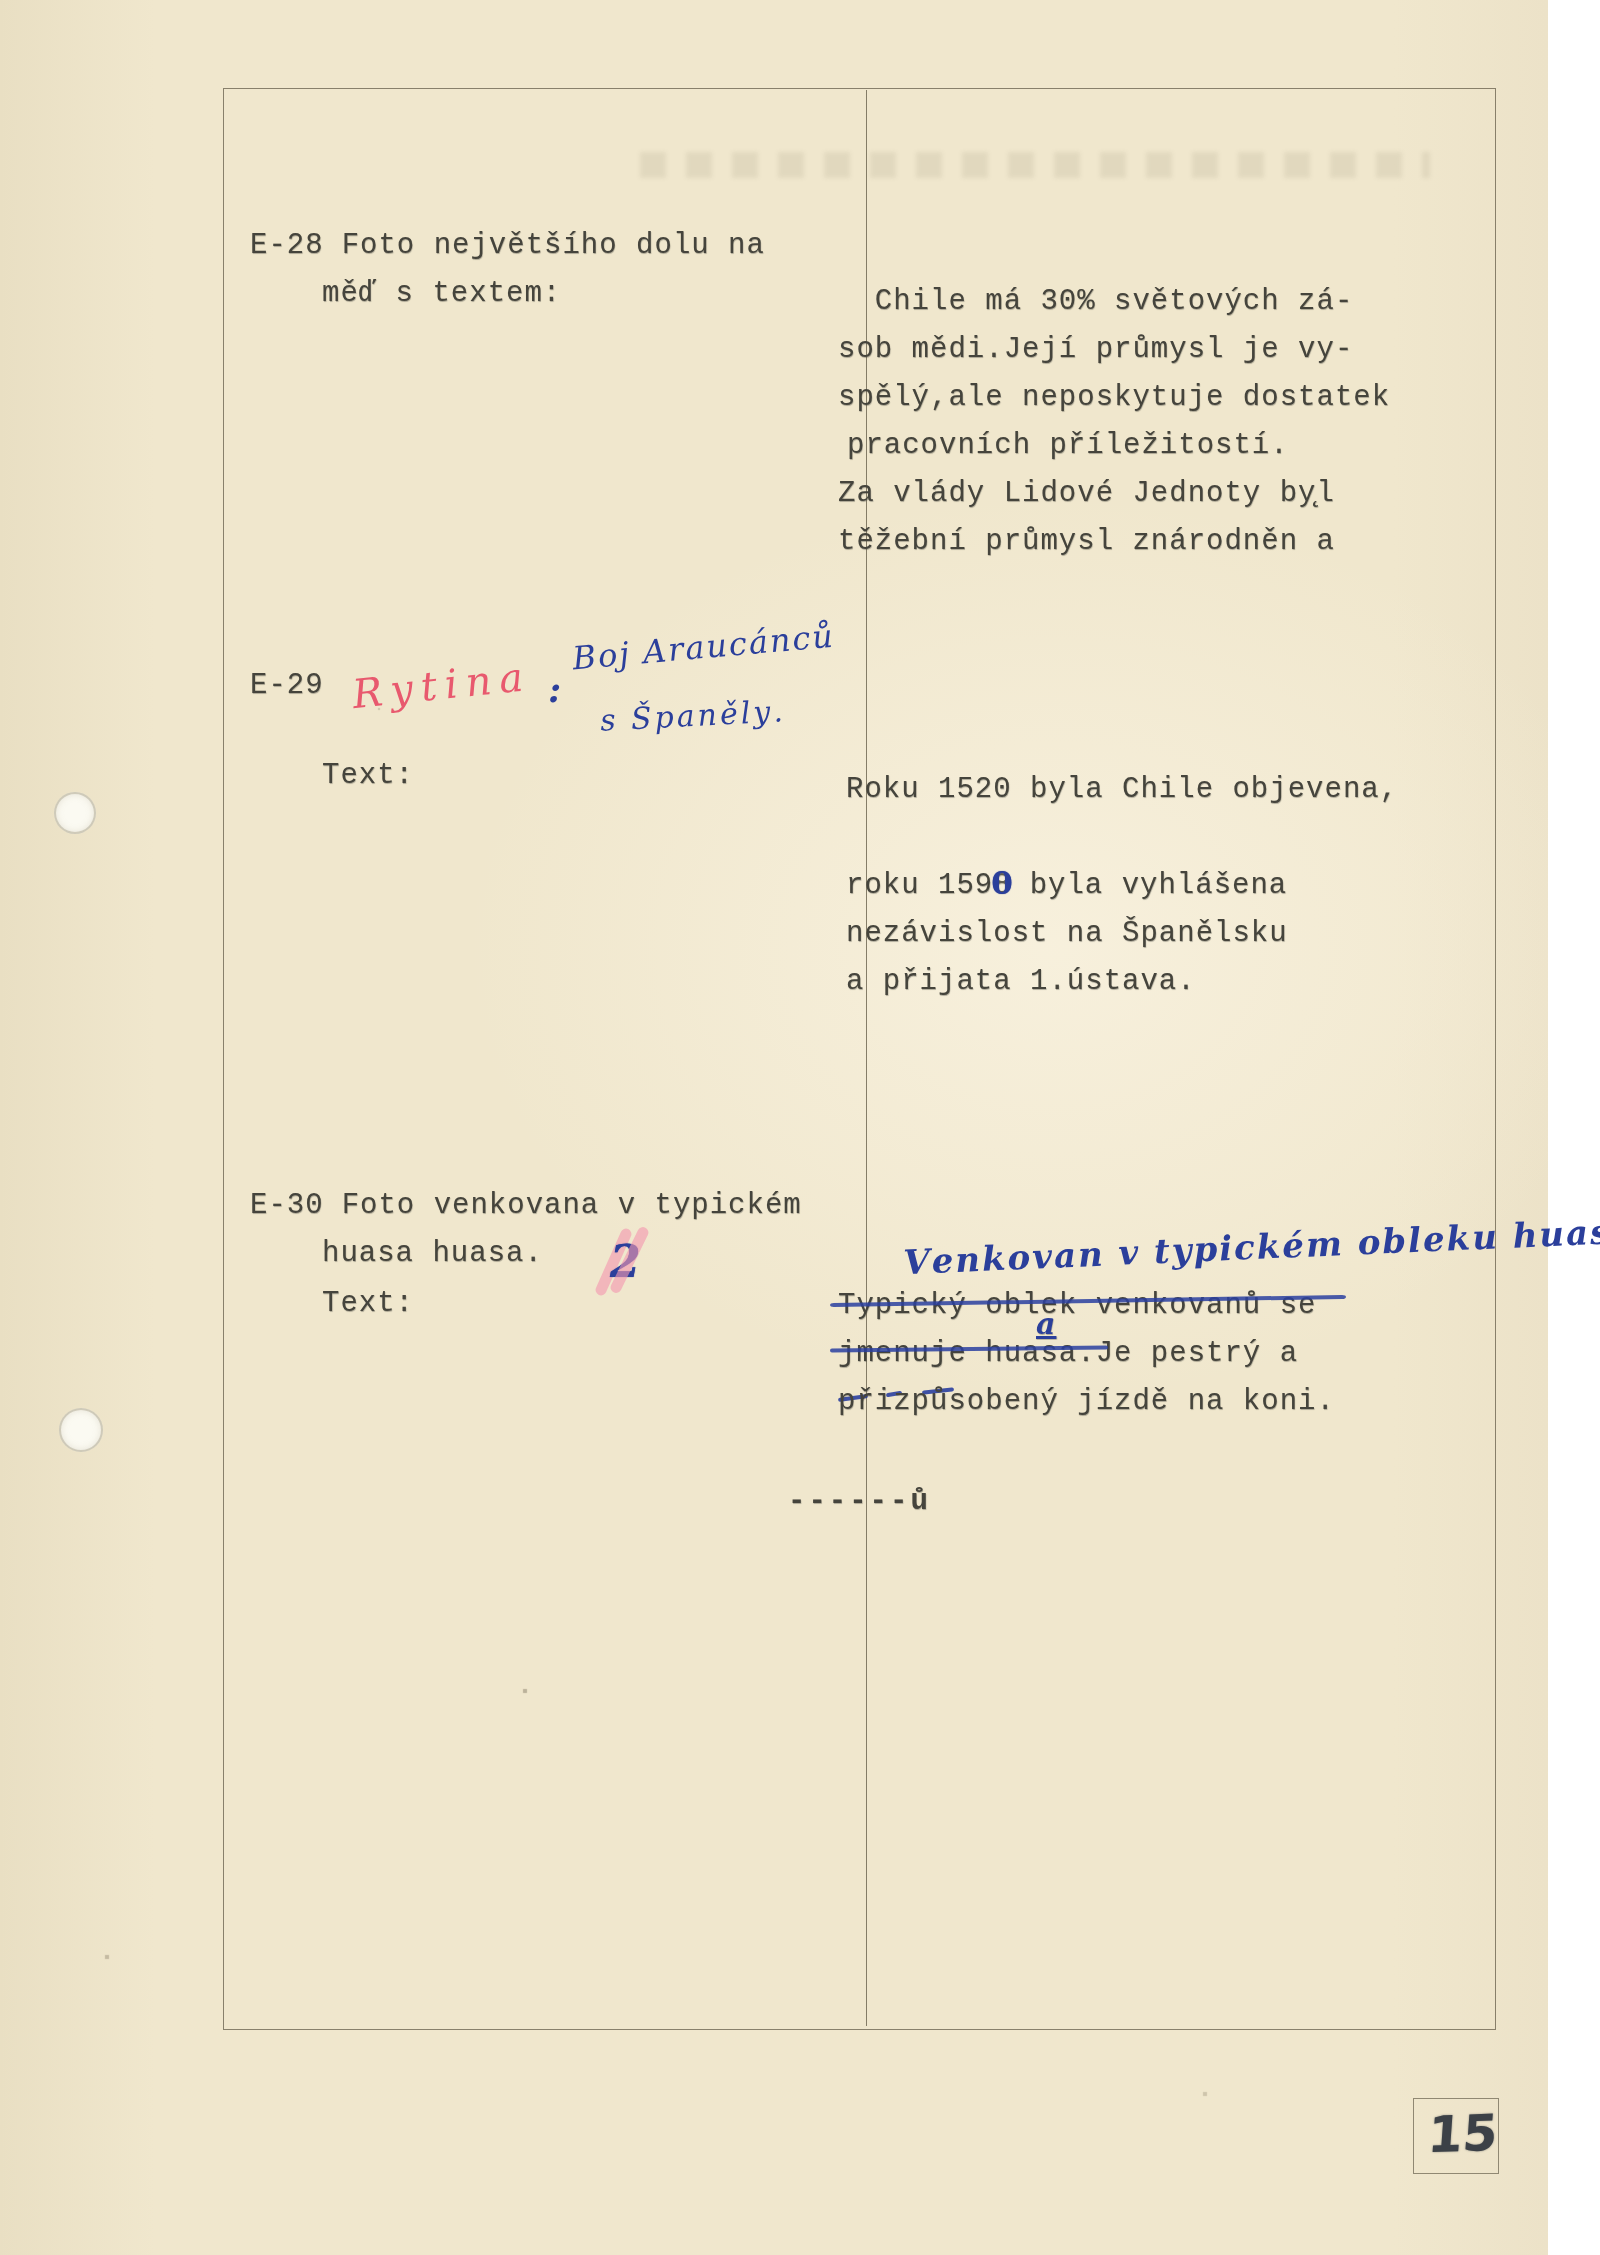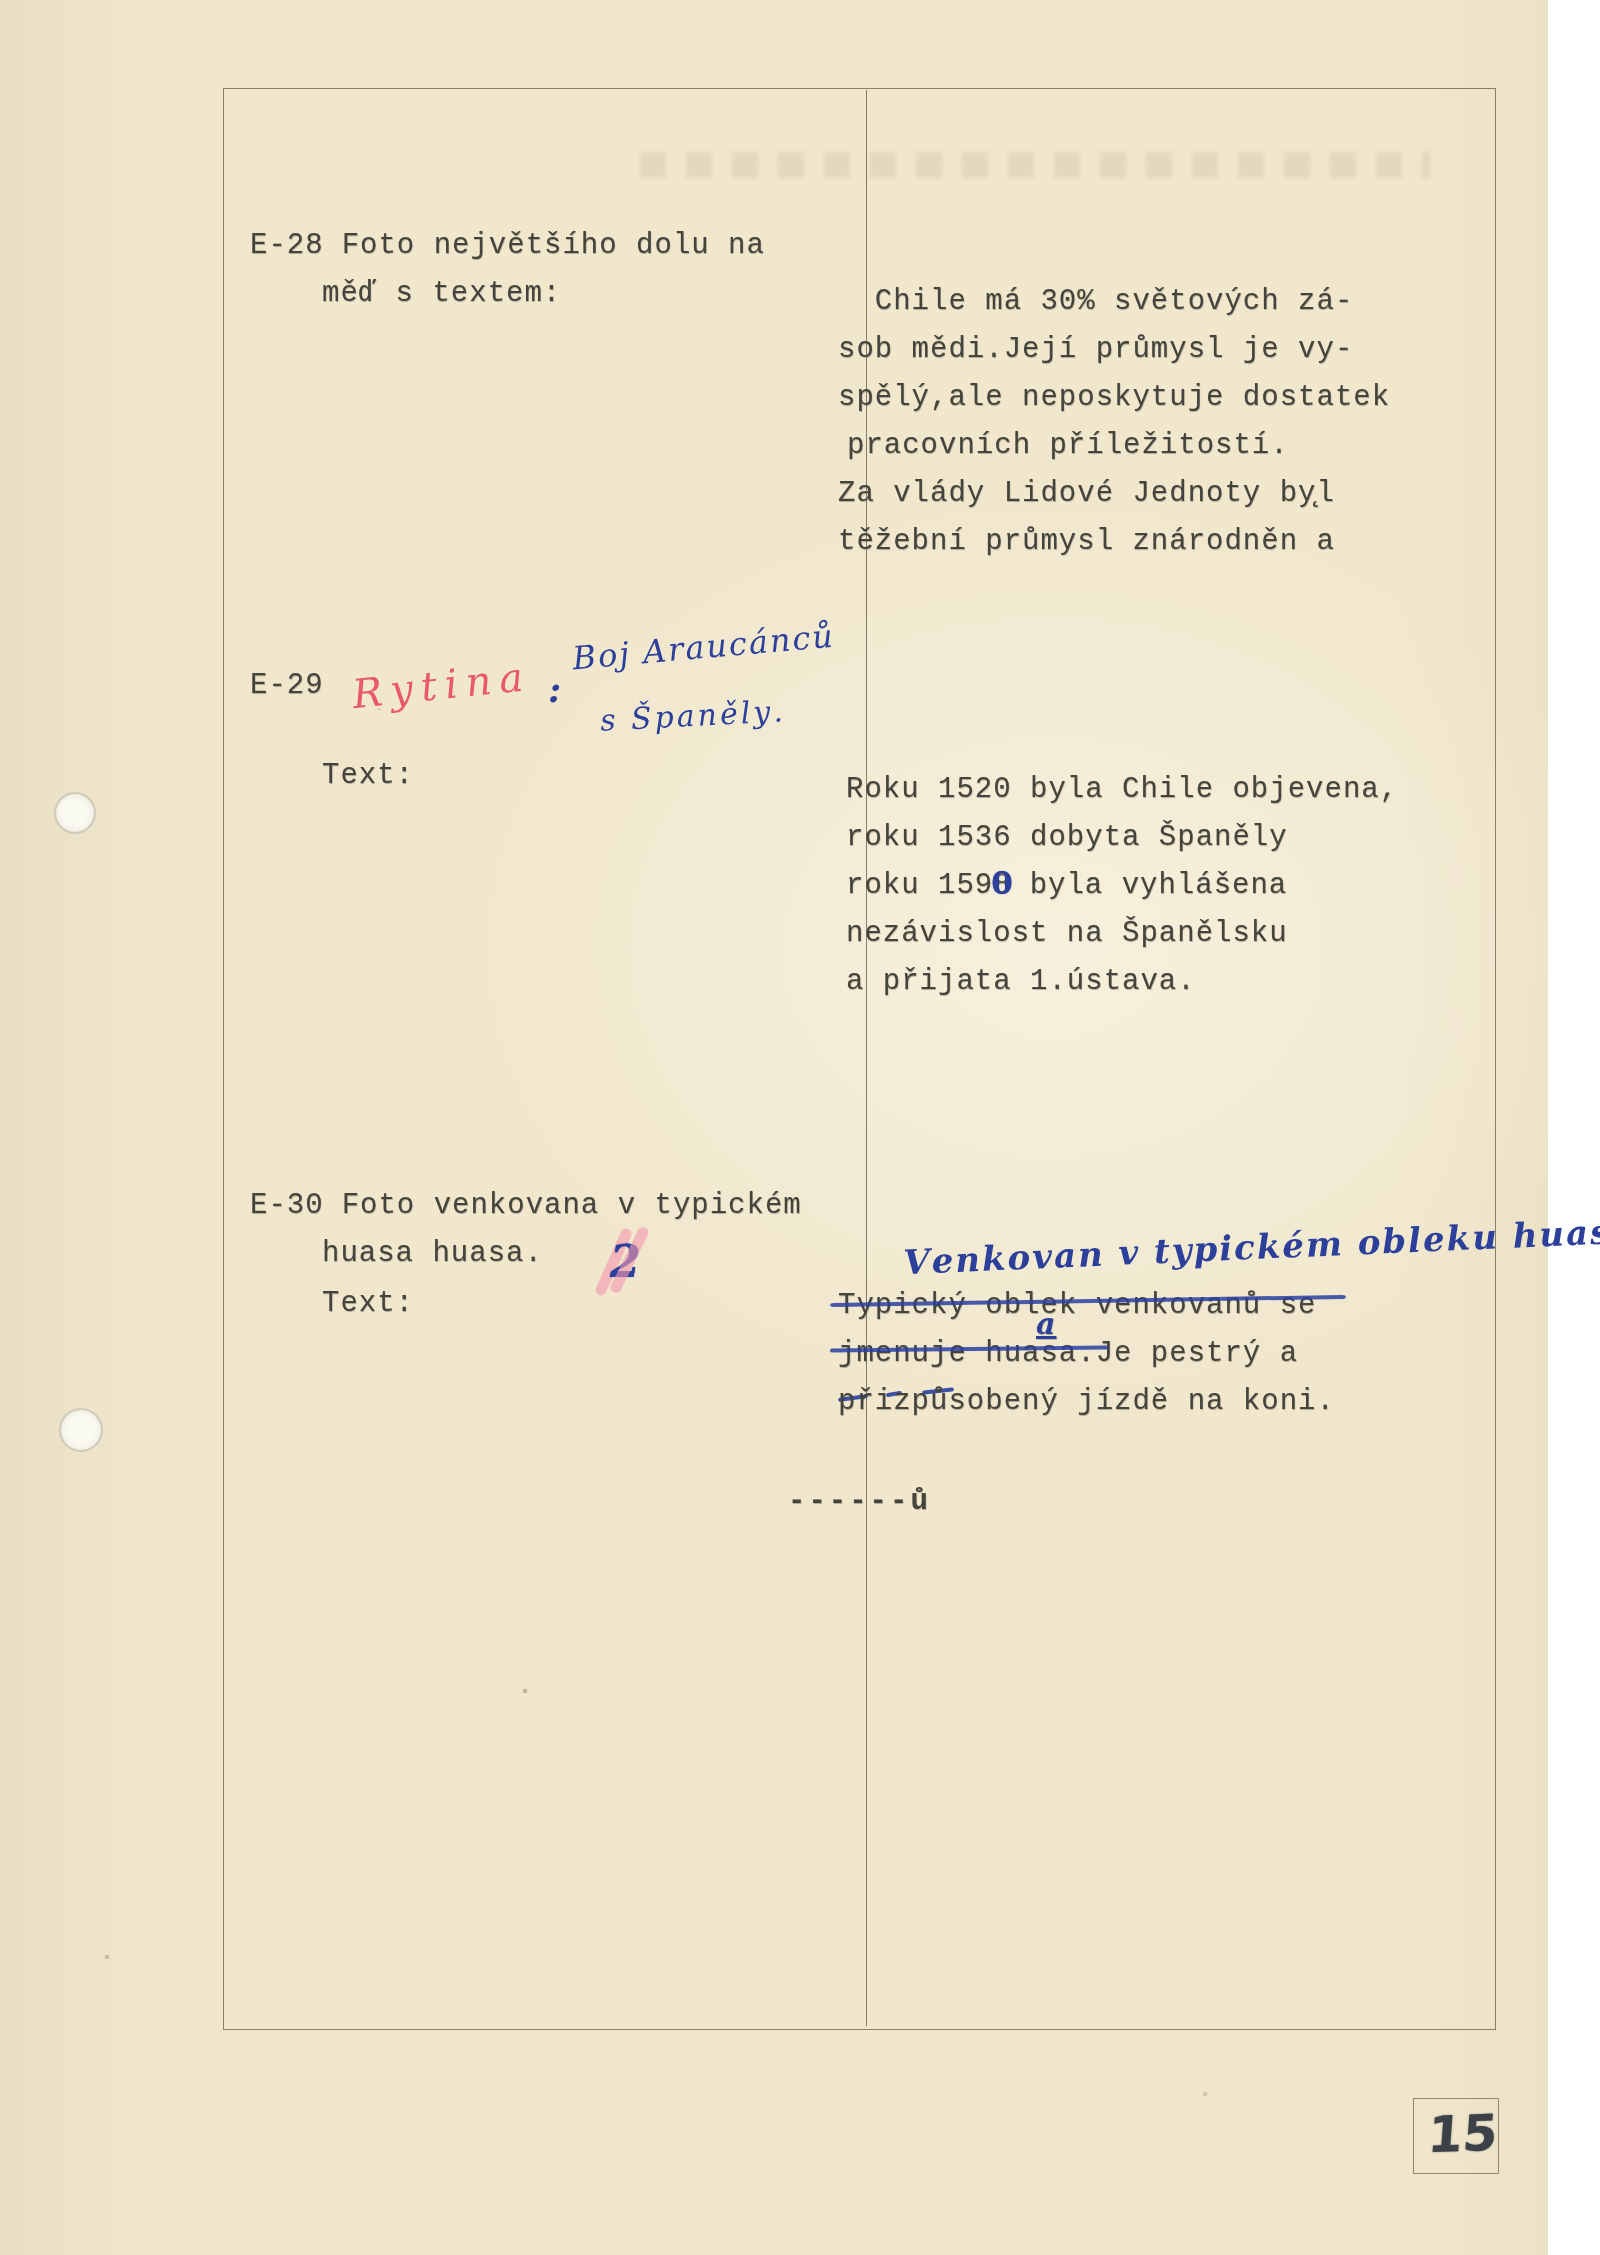--- a/index.html
+++ b/index.html
@@ -107,21 +107,20 @@
   <div class="typed" style="left:322px;top:1280px;">Text:</div>
 
   <div class="typed" style="left:838px;top:278px;">  Chile má 30% světových zá-</div>
   <div class="typed" style="left:838px;top:326px;">sob mědi.Její průmysl je vy-</div>
   <div class="typed" style="left:838px;top:374px;">spělý,ale neposkytuje dostatek</div>
   <div class="typed" style="left:838px;top:422px;margin-left:9px;">pracovních příležitostí.</div>
   <div class="typed" style="left:838px;top:470px;">Za vlády Lidové Jednoty by̨l</div>
   <div class="typed" style="left:838px;top:518px;">těžební průmysl znárodněn a</div>
 
   <div class="typed" style="left:846px;top:766px;">Roku 1520 byla Chile objevena,</div>
-  <div class="typed" style="left:846px;top:814px;">roku 1536 dobyta Španěly</div>
   <div class="typed" style="left:846px;top:862px;"><span>roku 159</span><span class="digit-fix"><span class="typed-digit">8</span><span class="blue-digit">0</span></span><span> byla vyhlášena</span></div>
   <div class="typed" style="left:846px;top:910px;">nezávislost na Španělsku</div>
   <div class="typed" style="left:846px;top:958px;">a přijata 1.ústava.</div>
 
   <div class="hand blue" style="left:903px;top:1226px;font-size:34px;letter-spacing:2px;font-weight:bold;transform:rotate(-2.5deg);">Venkovan v typickém obleku huasa.</div>
   <div class="typed" style="left:838px;top:1282px;"><span class="struck struck-1">Typický oblek venkovanů se</span></div>
   <div class="typed" style="left:838px;top:1330px;"><span class="struck">jmenuje huasa.<span class="insert-a">a</span></span><span>Je pestrý a</span></div>
   <div class="ink-dashes">
       <i></i>
       <i></i>

